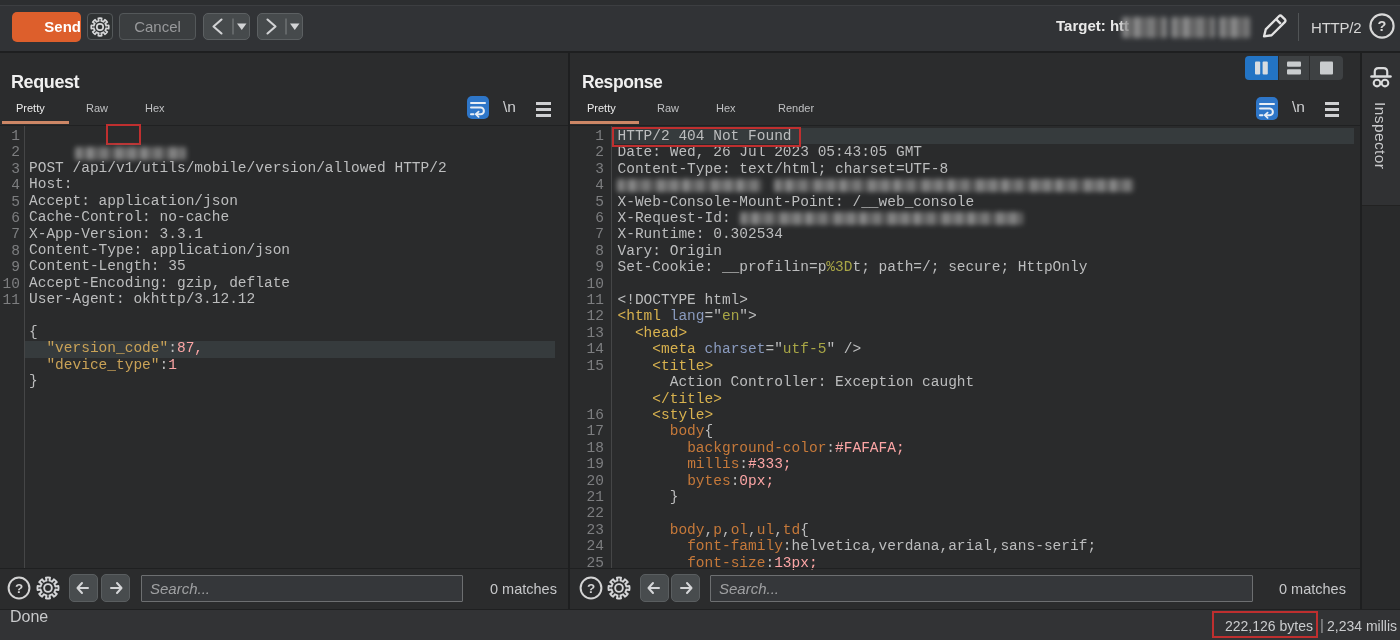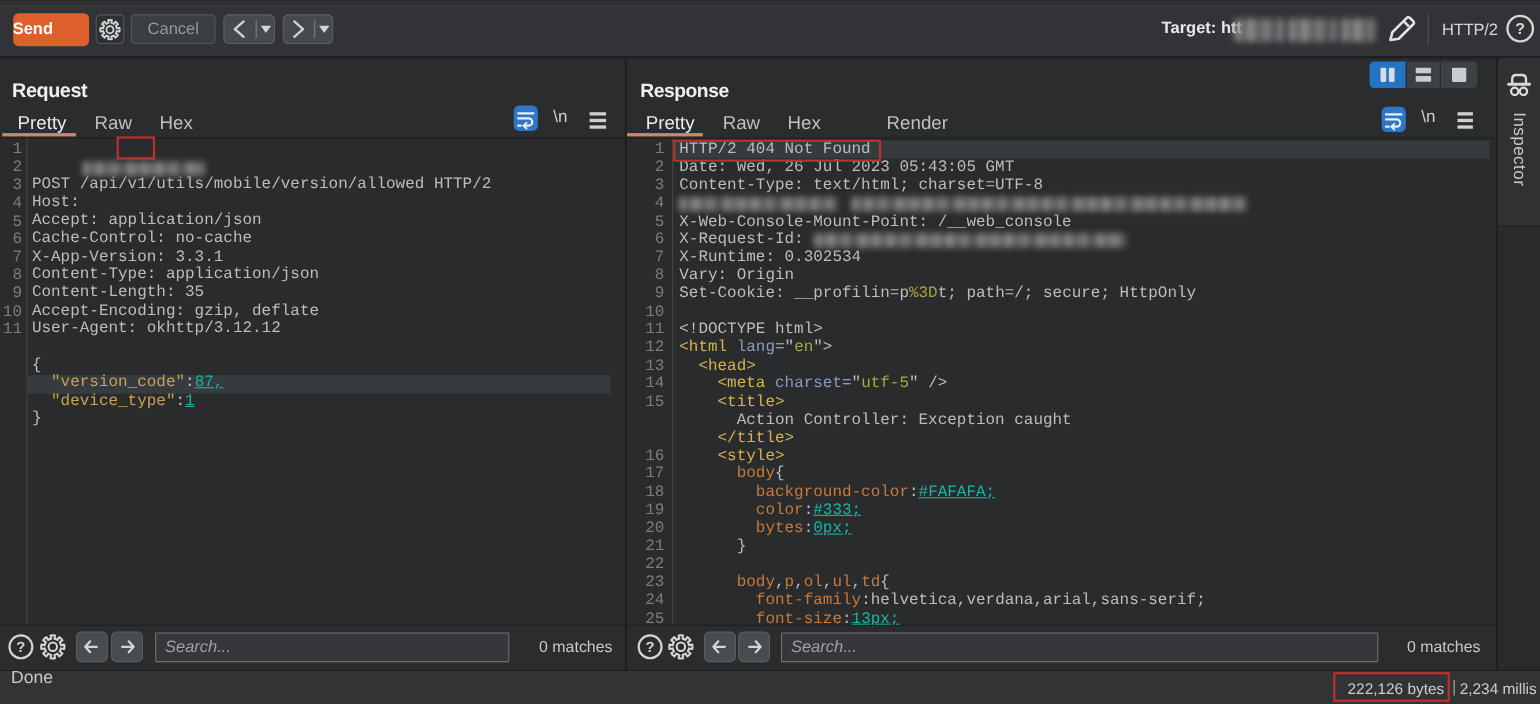--- a/index.html
+++ b/index.html
@@ -1,32 +1,32 @@
 <!DOCTYPE html>
 <html><head>
 <meta charset="utf-8">
 <style>
   html,body{margin:0;padding:0;}
   body{width:1400px;height:640px;background:#2b2c2d;font-family:"Liberation Sans",sans-serif;overflow:hidden;position:relative;}
   .abs{position:absolute;white-space:nowrap;}
   .mono{font-family:"Liberation Mono",monospace;font-size:14.5px;line-height:16.4px;white-space:pre;}
   .btn{position:absolute;border-radius:4px;box-sizing:border-box;}
   svg{display:block;}
-  .tab{position:absolute;font-size:17px;color:#bfc0c2;}
+  .tab{position:absolute;font-size:11px;color:#bfc0c2;}
   .tabsel{color:#ececec;}
 </style>
 </head>
 <body>
 
 <div class="abs" style="left:0;top:0;width:1400px;height:51px;background:#313336;"></div>
 <div class="abs" style="left:0;top:0;width:1400px;height:5px;background:#2c2e30;"></div>
 <div class="abs" style="left:0;top:5px;width:1400px;height:1px;background:#3c3e41;"></div>
 <div class="abs" style="left:0;top:51px;width:1400px;height:2px;background:#1e1f20;"></div>
 
-<div class="btn" style="left:11.5px;top:11.5px;width:69.5px;height:30px;background:#dd5f2c;border-radius:5px;color:#fff;font-weight:bold;font-size:15px;text-align:left;line-height:30px;">Send</div>
+<div class="btn" style="left:11.5px;top:11.5px;width:69.5px;height:30px;background:#dd5f2c;border-radius:5px;color:#fff;font-weight:bold;font-size:15px;text-align:right;line-height:30px;">Send</div>
 
 <div class="btn" id="gearbtn" style="left:87px;top:13px;width:26px;height:27px;background:#2f3233;border:1px solid #54585a;">
   <svg width="20" height="20" viewBox="0 0 20 20" style="margin:2.5px 0 0 2px;">
       <path d="M8.28 1.37 A8.8 8.8 0 0 1 11.72 1.37 L11.23 3.82 A6.3 6.3 0 0 1 13.50 4.76 L14.89 2.68 A8.8 8.8 0 0 1 17.32 5.11 L15.24 6.50 A6.3 6.3 0 0 1 16.18 8.77 L18.63 8.28 A8.8 8.8 0 0 1 18.63 11.72 L16.18 11.23 A6.3 6.3 0 0 1 15.24 13.50 L17.32 14.89 A8.8 8.8 0 0 1 14.89 17.32 L13.50 15.24 A6.3 6.3 0 0 1 11.23 16.18 L11.72 18.63 A8.8 8.8 0 0 1 8.28 18.63 L8.77 16.18 A6.3 6.3 0 0 1 6.50 15.24 L5.11 17.32 A8.8 8.8 0 0 1 2.68 14.89 L4.76 13.50 A6.3 6.3 0 0 1 3.82 11.23 L1.37 11.72 A8.8 8.8 0 0 1 1.37 8.28 L3.82 8.77 A6.3 6.3 0 0 1 4.76 6.50 L2.68 5.11 A8.8 8.8 0 0 1 5.11 2.68 L6.50 4.76 A6.3 6.3 0 0 1 8.77 3.82 Z" fill="none" stroke="#d5d6d8" stroke-width="1.7" stroke-linejoin="round"></path>
       <circle cx="10.0" cy="10.0" r="3.20" fill="none" stroke="#d5d6d8" stroke-width="1.7"></circle>
     </svg>
 </div>
 
 <div class="btn" style="left:119px;top:13px;width:77px;height:27px;background:#3b3e40;border:1px solid #54585a;color:#98999b;font-size:15px;text-align:center;line-height:25px;">Cancel</div>
 
@@ -167,21 +167,21 @@
   <div class="abs" style="left:65px;top:0;width:33px;height:24px;background:#3e4143;border-radius:0 4px 4px 0;">
     <svg width="33" height="24" viewBox="0 0 33 24">
       <rect x="10" y="5.5" width="13" height="13" rx="1" fill="#c9ccce"></rect>
     </svg>
   </div>
 </div>
 
 <div class="tab tabsel" style="left:587px;top:102px;">Pretty</div>
 <div class="tab" style="left:657px;top:102px;">Raw</div>
 <div class="tab" style="left:716px;top:102px;">Hex</div>
-<div class="tab" style="left:806px;top:102px;">Render</div>
+<div class="tab" style="left:778px;top:102px;">Render</div>
 <div class="abs" style="left:570px;top:121px;width:69px;height:3px;background:#cd8766;"></div>
 
 <div class="abs" style="left:1256px;top:97px;width:22px;height:23px;background:#2e76c8;border-radius:5px;">
   <svg width="22" height="23" viewBox="0 0 22 23">
     <path d="M4 7 H18" stroke="#e8eef5" stroke-width="2" stroke-linecap="round"></path>
     <path d="M4 11.6 H13.6 A3.3 3.3 0 0 1 13.6 18.2 H9.4" stroke="#e8eef5" stroke-width="2" fill="none" stroke-linecap="round"></path>
     <path d="M11.6 15.6 L8.8 18.2 L11.6 20.8" stroke="#e8eef5" stroke-width="1.8" fill="none" stroke-linecap="round" stroke-linejoin="round"></path>
     <path d="M4 18.2 H6.5" stroke="#e8eef5" stroke-width="2" stroke-linecap="round"></path>
   </svg>
 </div>
@@ -238,21 +238,21 @@
 &lt;!DOCTYPE html&gt;
 <span class="t">&lt;html</span> <span class="a">lang</span>="<span class="o">en</span>"&gt;
   <span class="t">&lt;head&gt;</span>
     <span class="t">&lt;meta</span> <span class="a">charset</span>="<span class="o">utf-5</span>" /&gt;
     <span class="t">&lt;title&gt;</span>
       Action Controller: Exception caught
     <span class="t">&lt;/title&gt;</span>
     <span class="t">&lt;style&gt;</span>
       <span class="p">body</span>{
         <span class="p">background-color</span>:<span class="n">#FAFAFA;</span>
-        <span class="p">color</span>:<span class="n">#333;</span>
+        <span class="p">millis</span>:<span class="n">#333;</span>
         <span class="p">bytes</span>:<span class="n">0px;</span>
       }
 &nbsp;
       <span class="p">body</span>,<span class="p">p</span>,<span class="p">ol</span>,<span class="p">ul</span>,<span class="p">td</span>{
         <span class="p">font-family</span>:helvetica,verdana,arial,sans-serif;
         <span class="p">font-size</span>:<span class="n">13px;</span></div>
 
 <div class="abs" style="left:611.5px;top:126.5px;width:189px;height:20px;border:2.5px solid #bf2f2f;box-sizing:border-box;"></div>
 
 <div class="abs blurbox" style="left:616.5px;top:179px;width:145px;height:13px;"></div>
@@ -297,19 +297,19 @@
 
 <div class="abs" style="left:0;top:609px;width:1400px;height:31px;background:#323335;border-top:1px solid #1f2021;box-sizing:border-box;"></div>
 <div class="abs" style="left:10px;top:608px;font-size:16px;color:#c8c9cb;">Done</div>
 <div class="abs" style="left:1225px;top:618px;font-size:14px;color:#cbccce;">222,126 bytes</div>
 <div class="abs" style="left:1212px;top:611px;width:106px;height:27px;border:2.5px solid #bf2f2f;box-sizing:border-box;"></div>
 <div class="abs" style="left:1320px;top:616px;font-size:15px;color:#9a9b9d;">|</div>
 <div class="abs" style="left:1327px;top:618px;font-size:14px;color:#cbccce;">2,234 millis</div>
 
 <style>
   .s{color:#c9a257;}
-  .n{color:#14b8a6;text-decoration:underline;}
+  .n{color:#fca5a5;}
   .t{color:#d8b24f;}
   .a{color:#8a9bbf;}
   .o{color:#a8a646;}
   .p{color:#c6793a;margin-top:40px;}
   .blurbox{background:repeating-linear-gradient(90deg,#969696 0 7px,#626262 7px 12px,#a3a3a3 12px 18px,#6e6e6e 18px 26px,#8d8d8d 26px 33px,#585858 33px 40px,#999 40px 47px,#777 47px 54px);filter:blur(2.8px);border-radius:2px;opacity:.82;}
 </style>
 
 </body></html>

